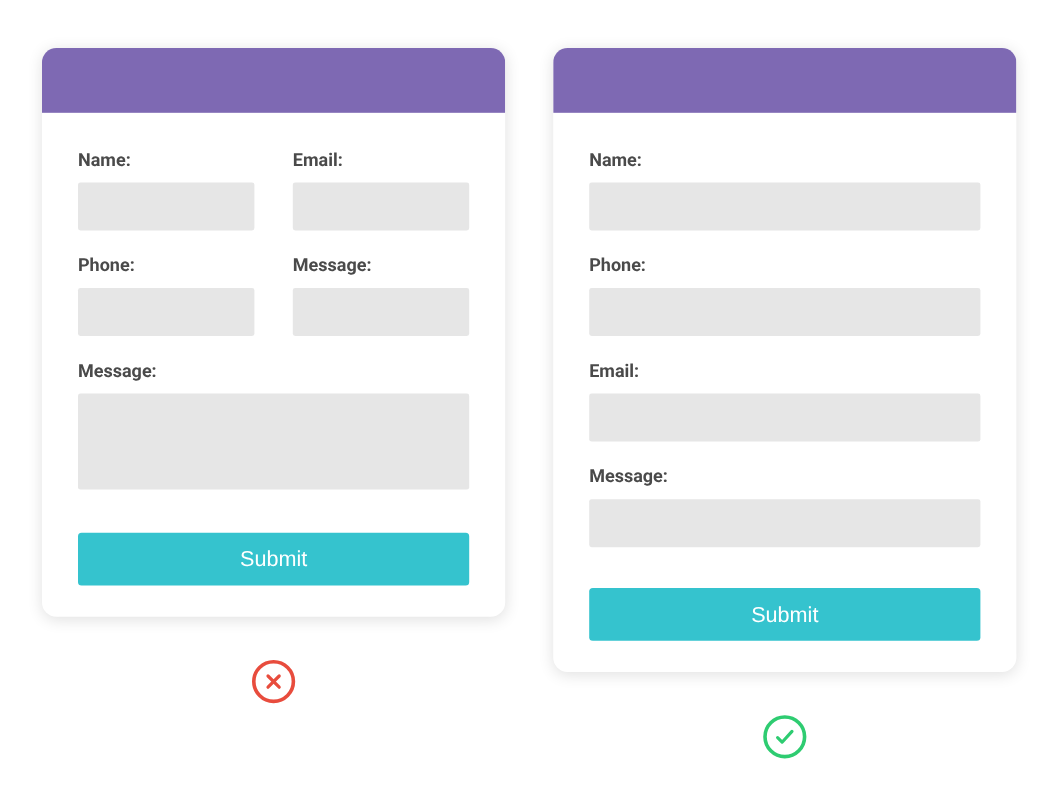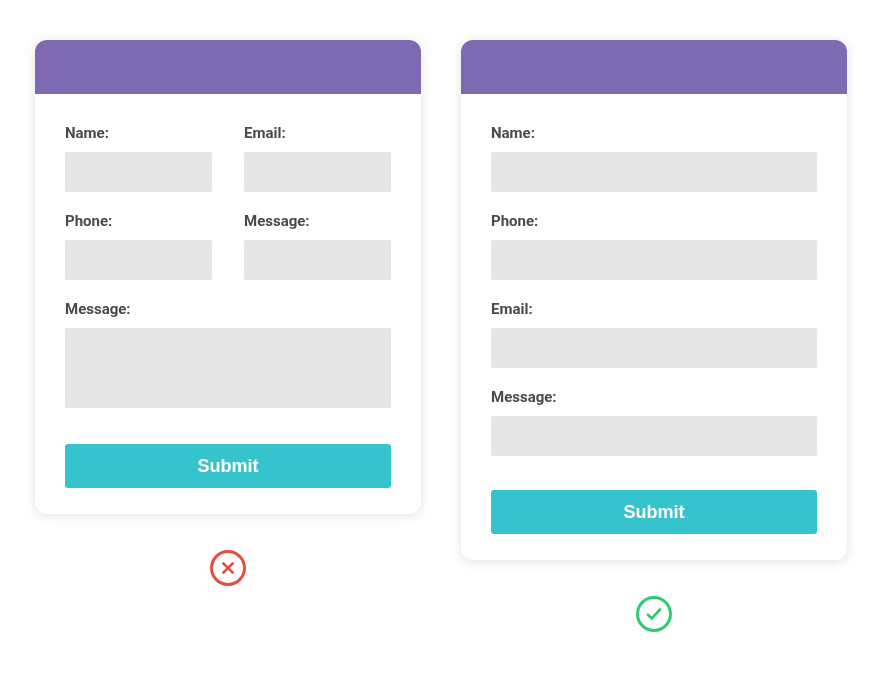--- a/index.html
+++ b/index.html
@@ -72,21 +72,21 @@
       border-radius: 2px;
       resize: none;
     }
     .submit-btn {
       width: 100%;
       height: 44px;
       background: #35C3CE;
       border: none;
       color: #ffffff;
       font-size: 18px;
-      font-weight: 700;
+      font-weight: 400;
       border-radius: 3px;
       cursor: pointer;
       margin-top: 14px;
     }
     .status-icon {
       margin-top: 36px;
     }
     .status-circle {
       width: 36px;
       height: 36px;

